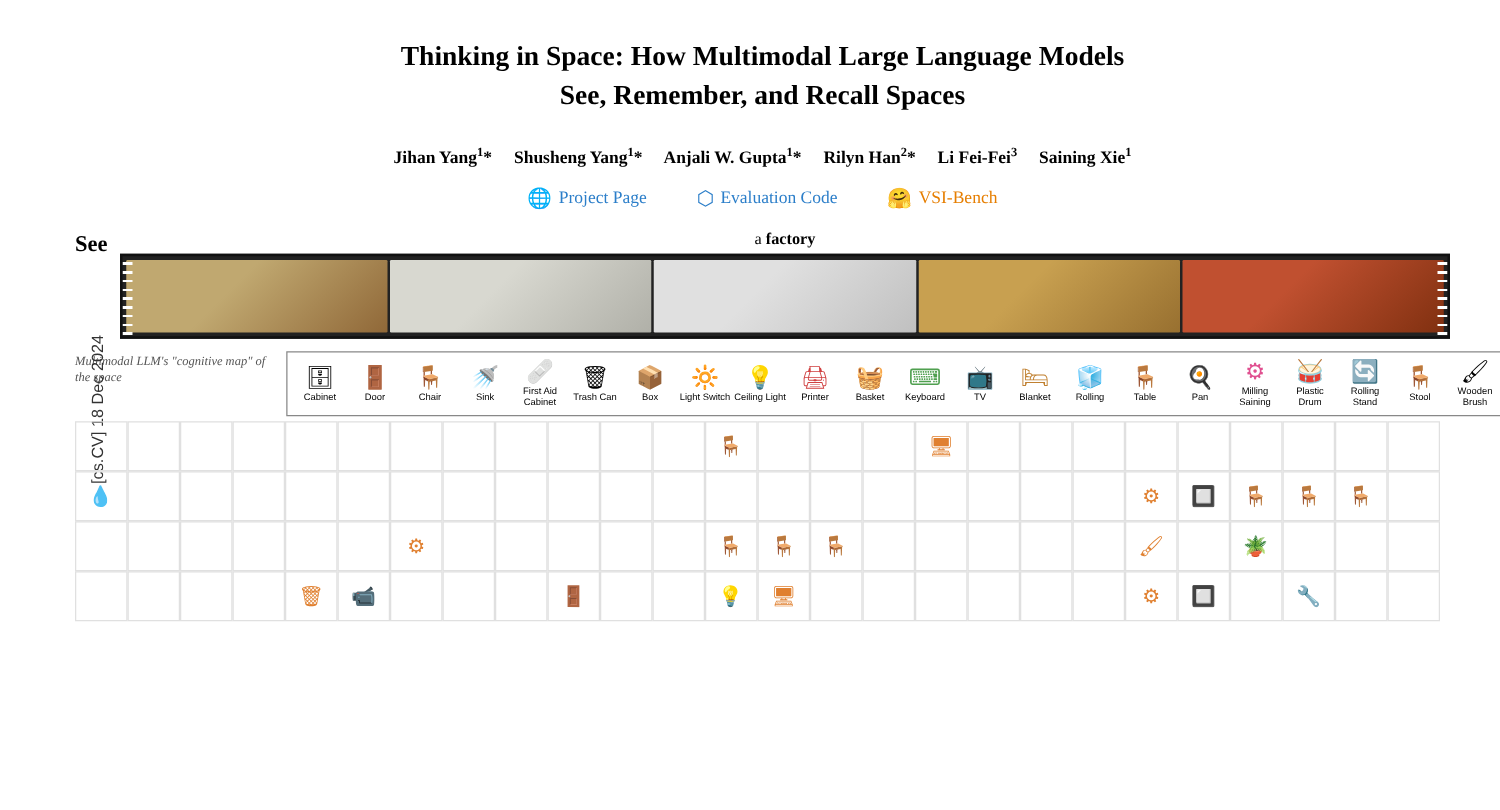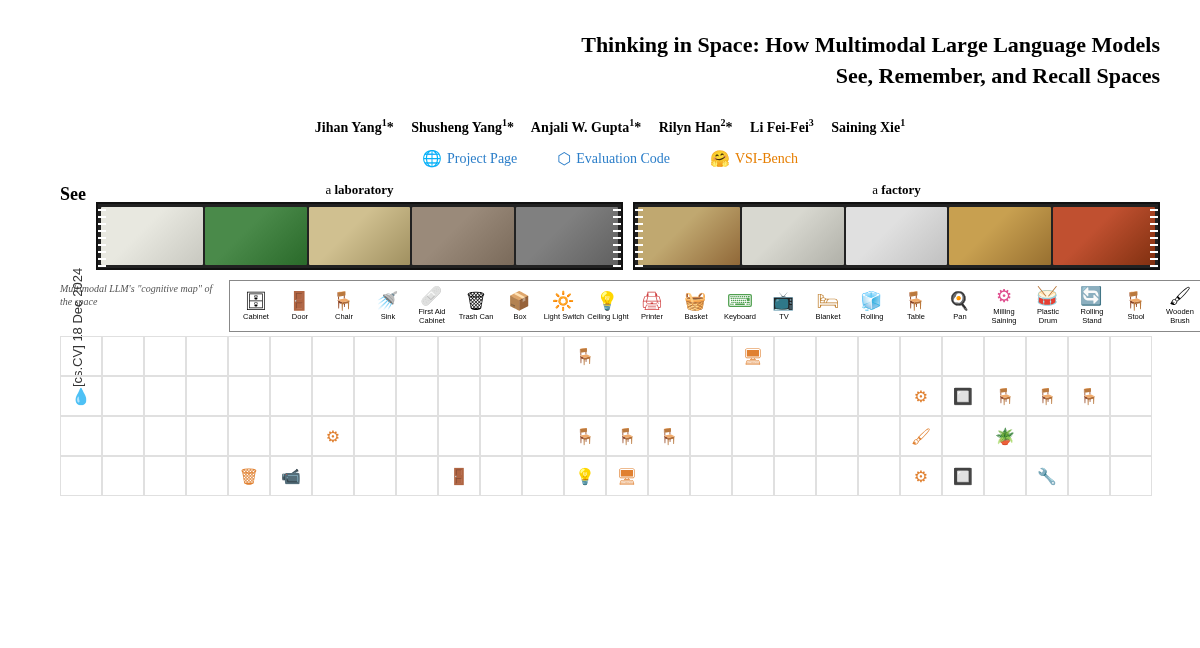--- a/index.html
+++ b/index.html
@@ -29,21 +29,21 @@
       transform: rotate(-90deg);
     }
 
     .main-content {
       margin-left: 40px;
       padding: 10px 40px 10px 20px;
     }
 
     
     .title-section {
-      text-align: right;
+      text-align: center;
       padding: 20px 0 10px;
     }
     .title-section h1 {
       font-size: 22px;
       font-weight: bold;
       line-height: 1.4;
     }
 
     
     .authors-section {
@@ -272,32 +272,20 @@
     <a class="link-item orange" href="#">
       <span class="link-icon">🤗</span>
       <span>VSI-Bench</span>
     </a>
   </div>
 
   <div class="see-section">
     <div class="see-label">See</div>
 
 
-    <div class="video-group">
-      <div class="video-caption">
-        a <strong>laboratory</strong>
-      </div>
-      <div class="filmstrip">
-        <div class="film-frame frame-lab-1"></div>
-        <div class="film-frame frame-lab-2"></div>
-        <div class="film-frame frame-lab-3"></div>
-        <div class="film-frame frame-lab-4"></div>
-        <div class="film-frame frame-lab-5"></div>
-      </div>
-    </div>
 
     <div class="video-group">
       <div class="video-caption">
         a <strong>factory</strong>
       </div>
       <div class="filmstrip">
         <div class="film-frame frame-fac-1"></div>
         <div class="film-frame frame-fac-2"></div>
         <div class="film-frame frame-fac-3"></div>
         <div class="film-frame frame-fac-4"></div>

